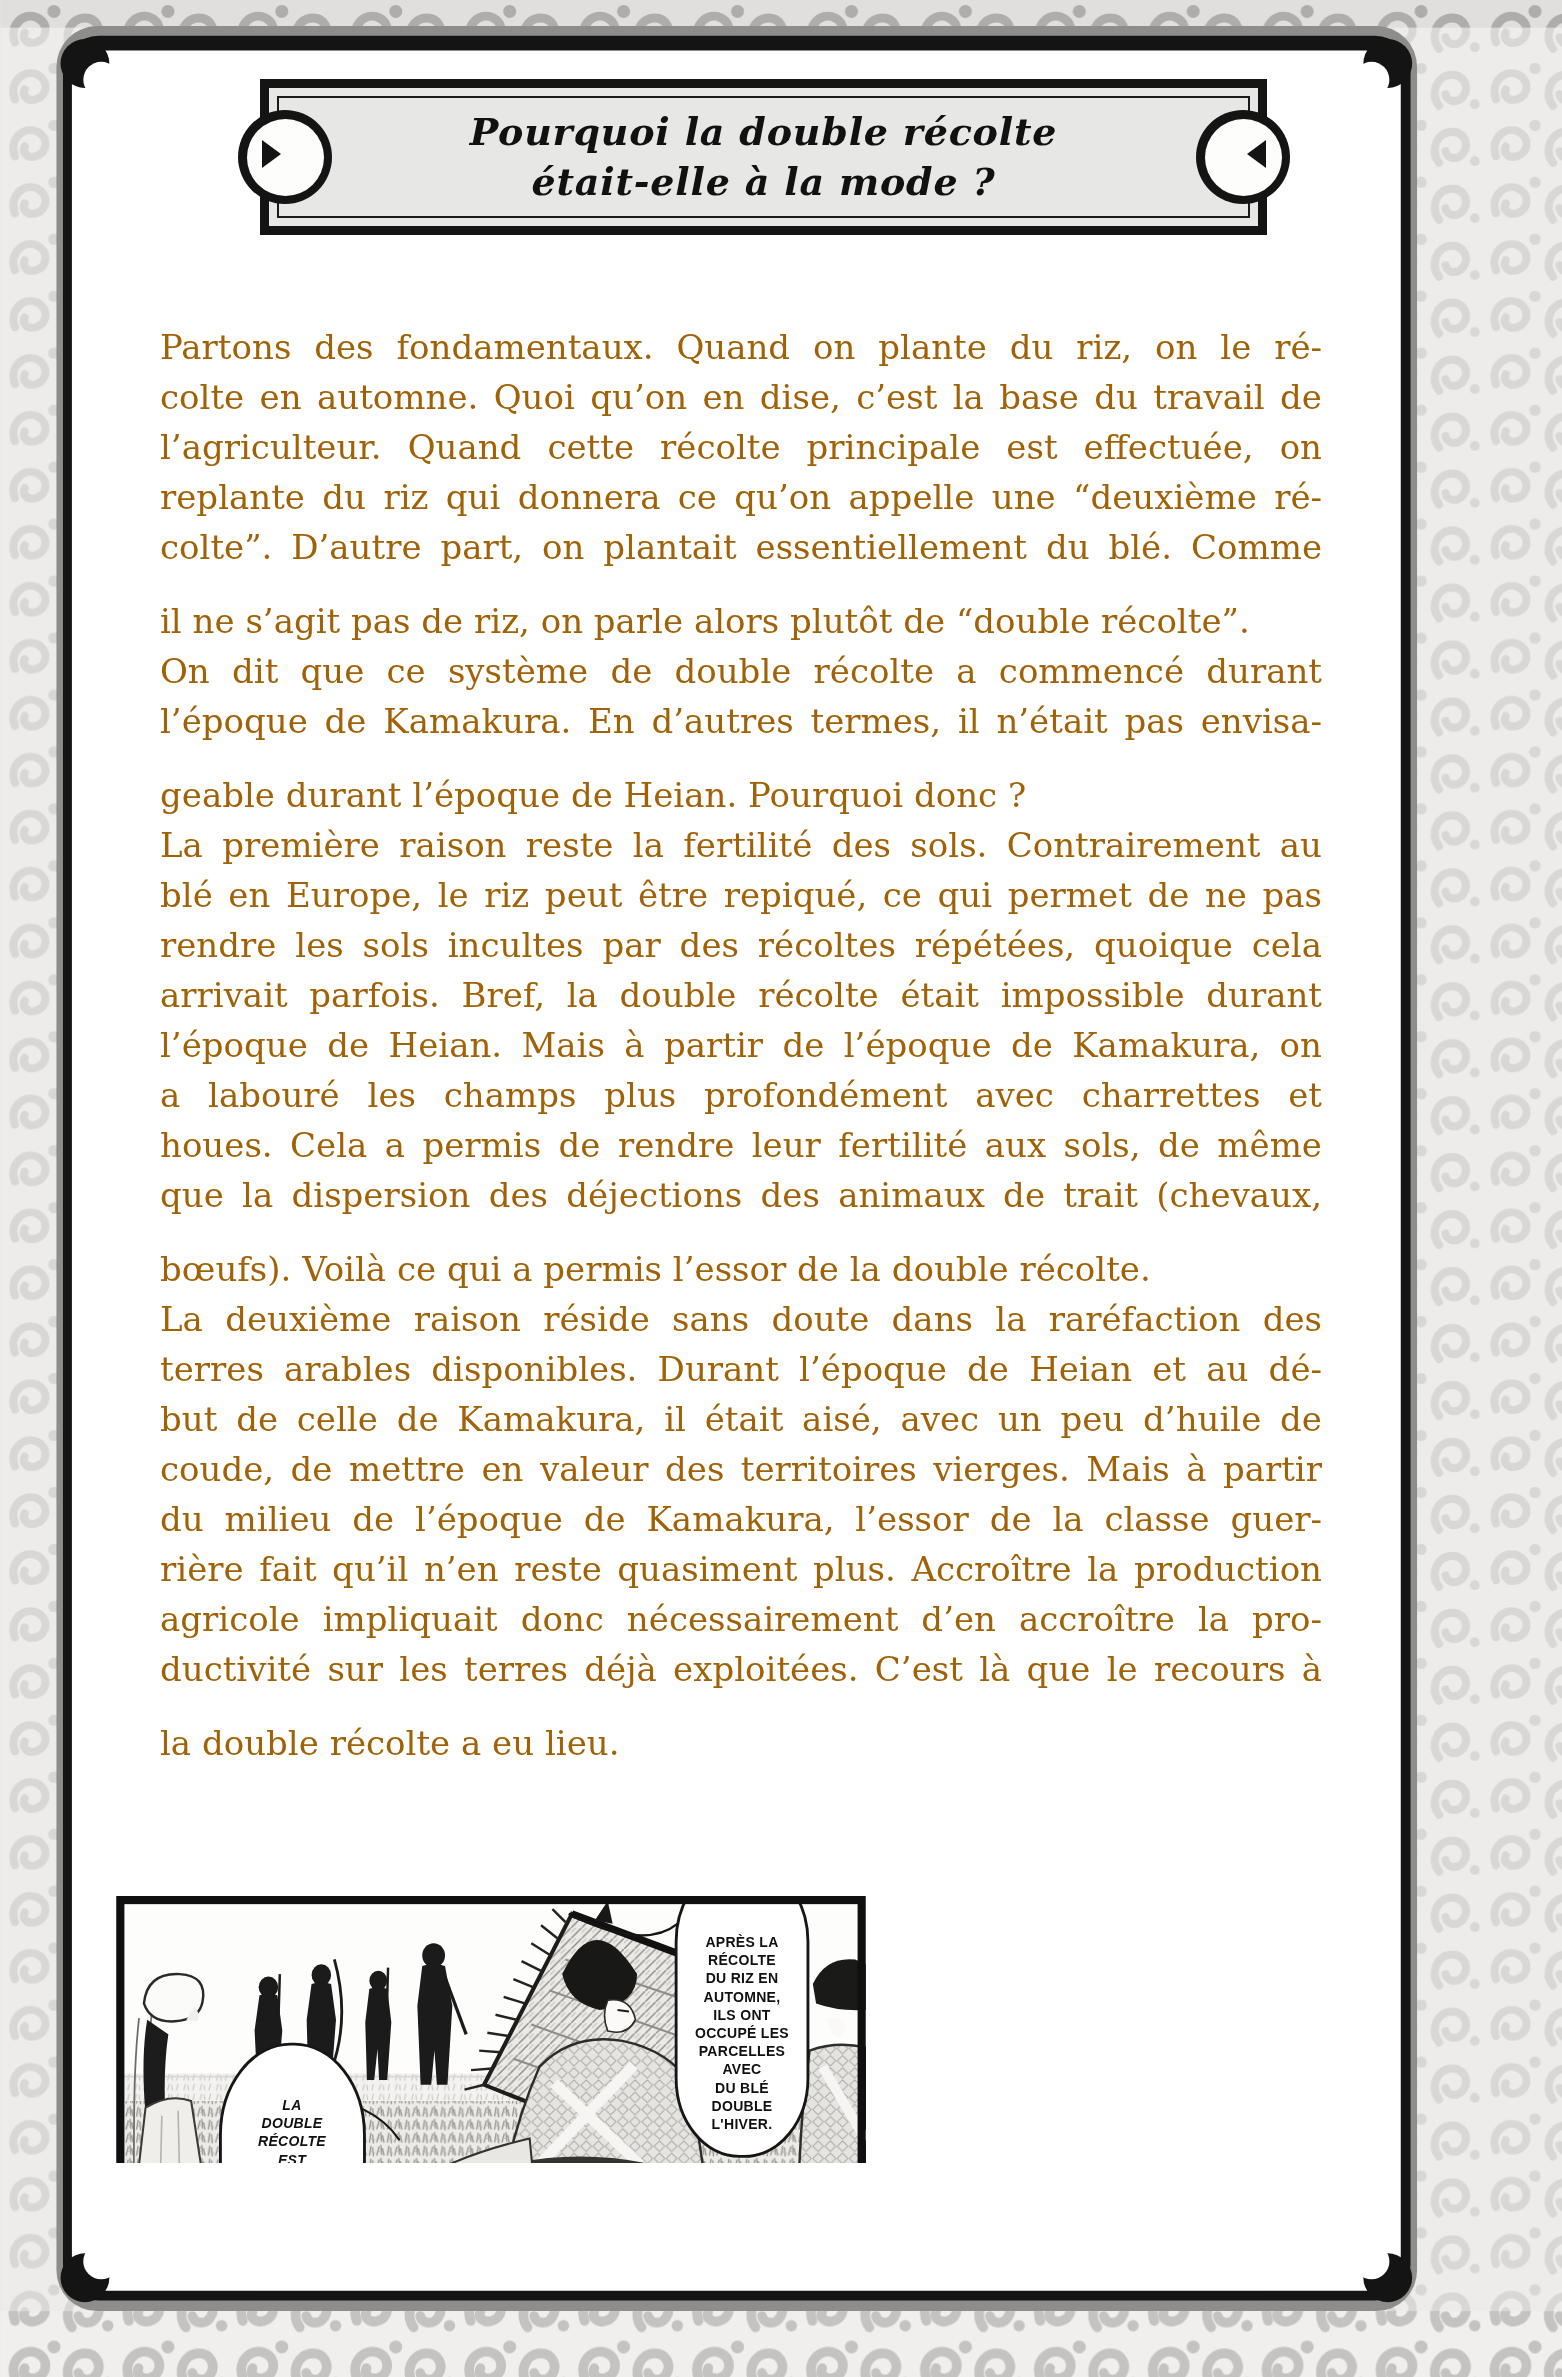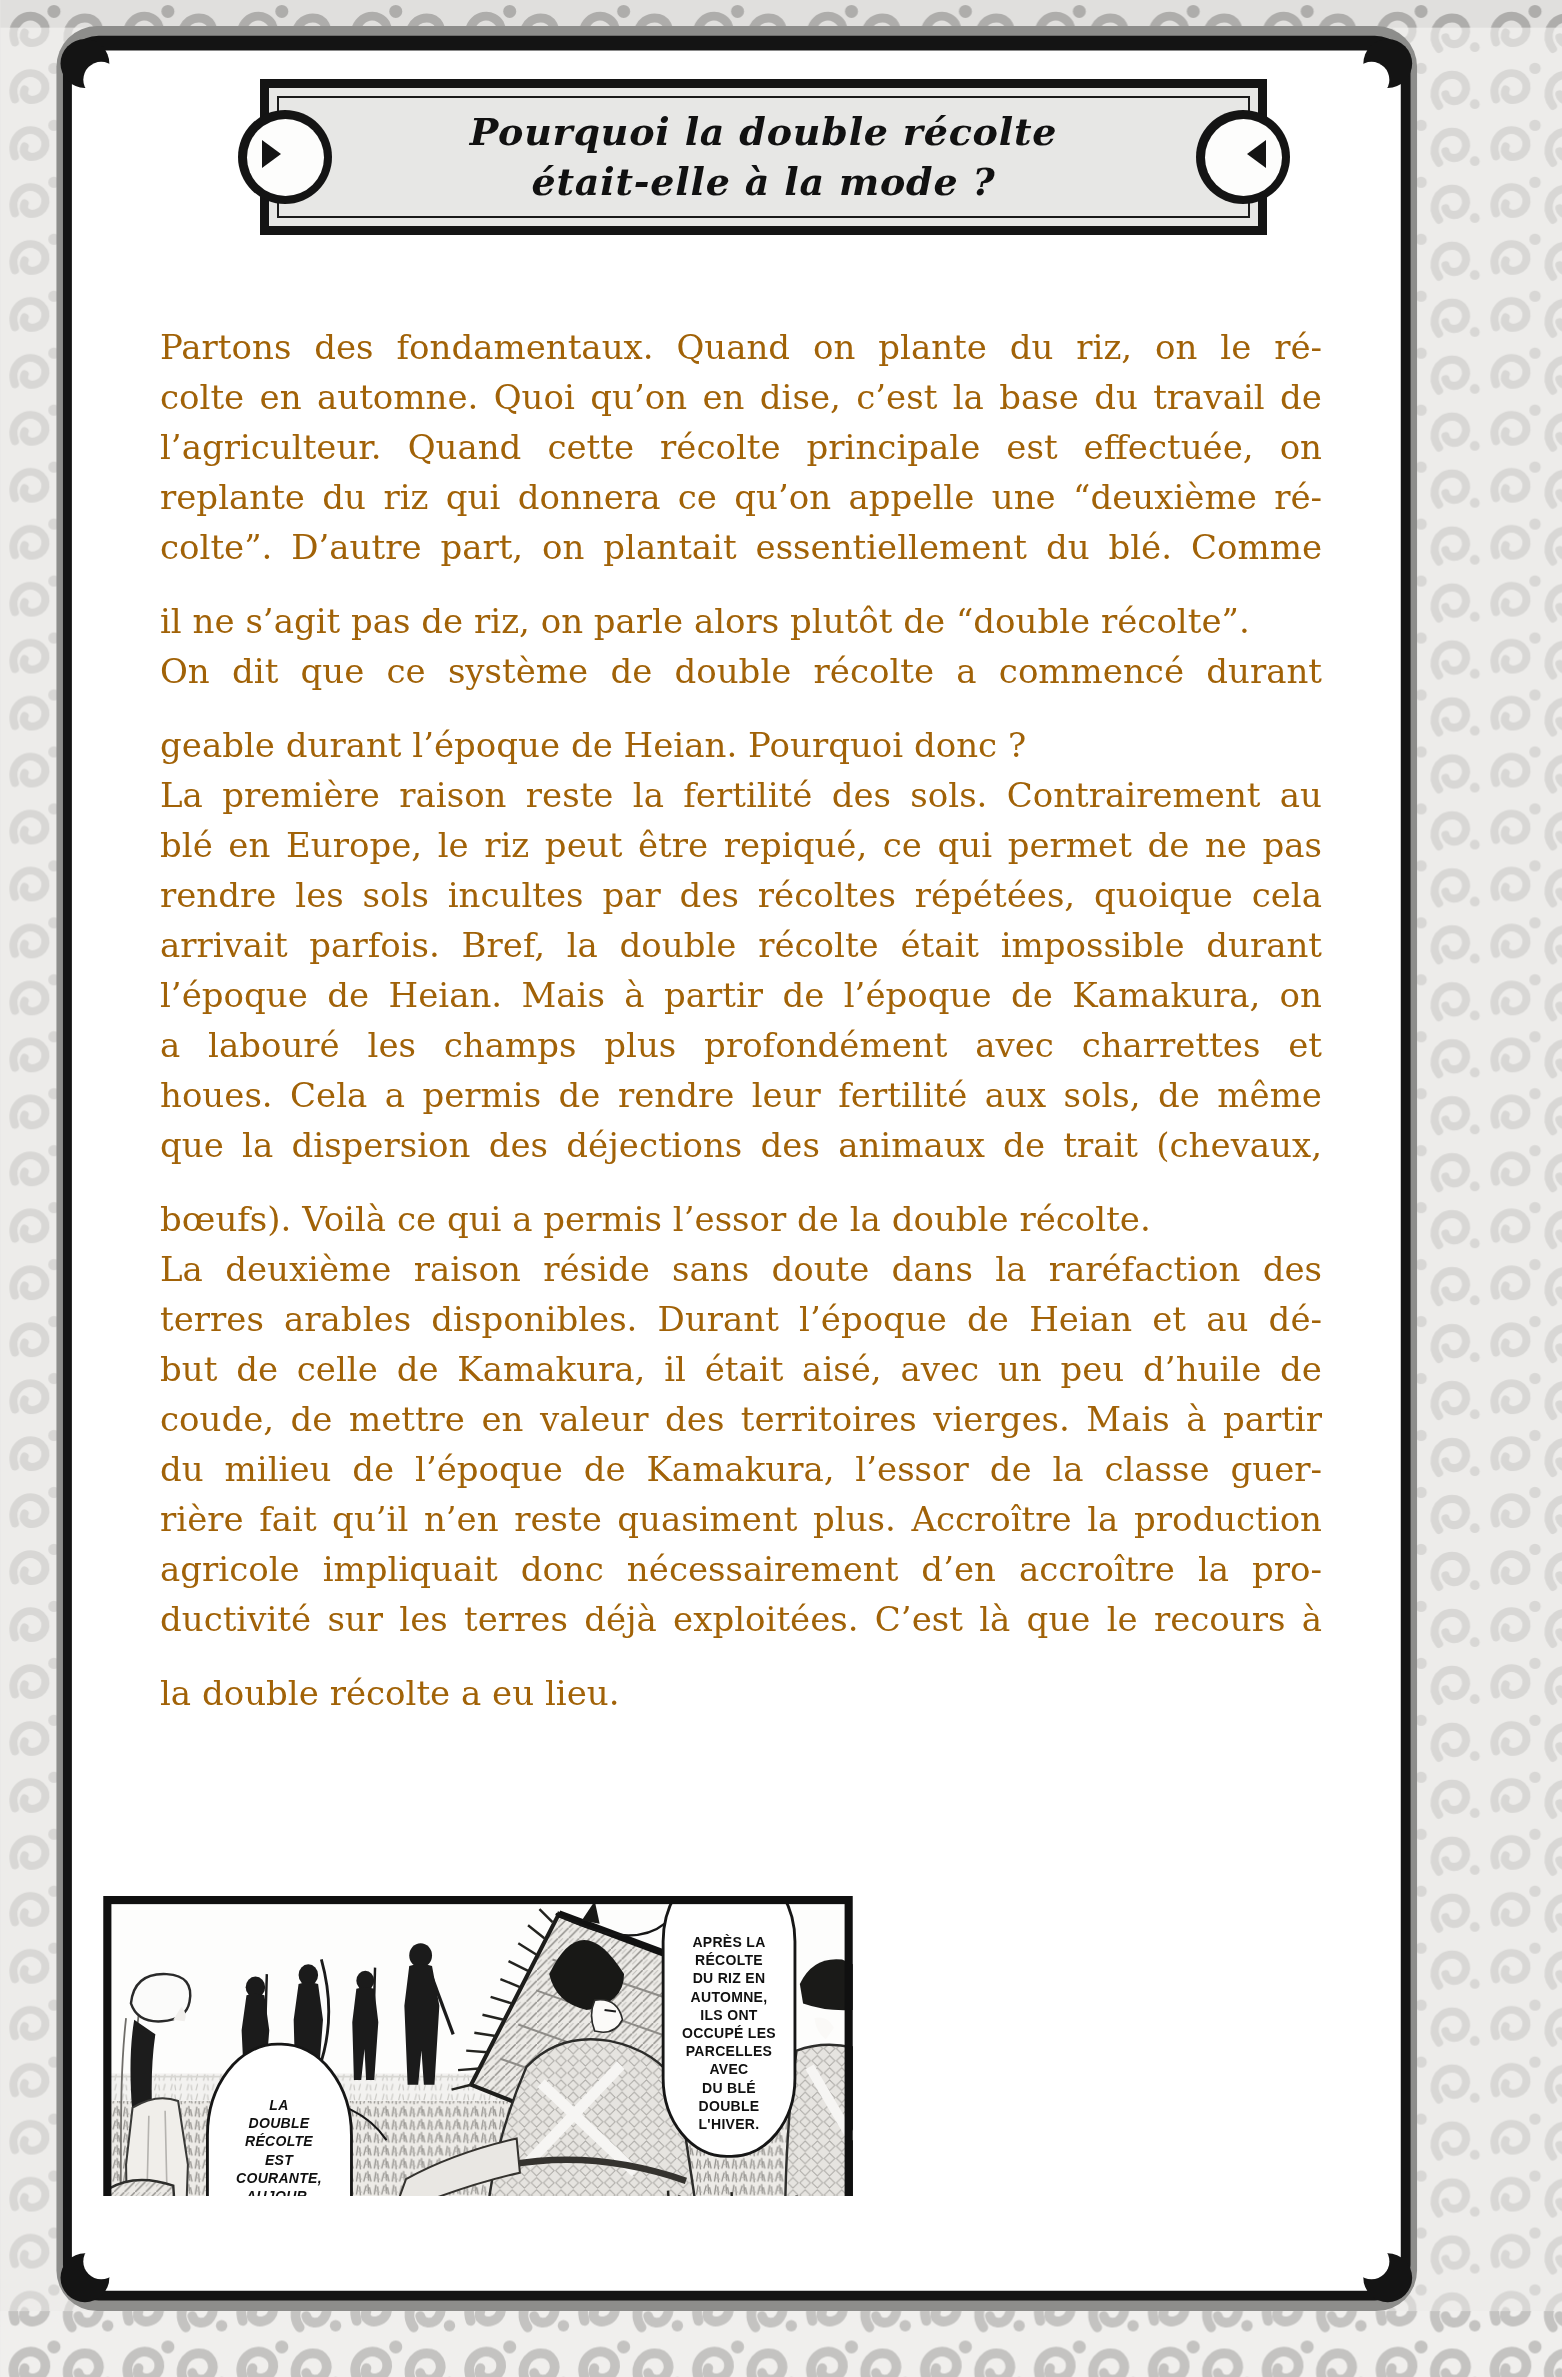--- a/index.html
+++ b/index.html
@@ -24,21 +24,21 @@
   .tri-right{border-left:19px solid #141414;}
   .tri-left{border-right:19px solid #141414;}
 
   
   .article{position:absolute;left:160px;top:322px;width:1162px;color:#a16207;
      font-size:34px;line-height:50px;letter-spacing:0;}
   .body-line{text-align:justify;text-align-last:justify;white-space:normal;height:50px;}
   .body-line.para-end{text-align-last:left;margin-top:24px;}
 
   
-  .panel{position:absolute;left:103px;top:1896px;width:750px;height:300px;overflow:hidden;}
+  .panel{position:absolute;left:116px;top:1896px;width:750px;height:267px;overflow:hidden;}
   .panel-art{position:absolute;left:0;top:0;width:750px;height:367px;}
   .bubble-text{position:absolute;text-align:center;color:#101010;
      font-family:"Liberation Sans",sans-serif;font-weight:bold;
      font-size:14px;line-height:1.3;letter-spacing:0.3px;}
   .bt-right{left:560px;top:37px;width:132px;}
   .bt-left{left:104px;top:200px;width:144px;font-style:italic;}
 </style>
 </head>
 <body>
 
@@ -103,20 +103,21 @@
   <div class="tri tri-left abs" style="left:1247px;top:140px;"></div>
 
   <div class="article">
       <div class="body-line">Partons des fondamentaux. Quand on plante du riz, on le ré-</div>
       <div class="body-line">colte en automne. Quoi qu’on en dise, c’est la base du travail de</div>
       <div class="body-line">l’agriculteur. Quand cette récolte principale est effectuée, on</div>
       <div class="body-line">replante du riz qui donnera ce qu’on appelle une “deuxième ré-</div>
       <div class="body-line">colte”. D’autre part, on plantait essentiellement du blé. Comme</div>
       <div class="body-line para-end">il ne s’agit pas de riz, on parle alors plutôt de “double récolte”.</div>
       <div class="body-line">On dit que ce système de double récolte a commencé durant</div>
+      <div class="body-line">l’époque de Kamakura. En d’autres termes, il n’était pas envisa-</div>
       <div class="body-line para-end">geable durant l’époque de Heian. Pourquoi donc ?</div>
       <div class="body-line">La première raison reste la fertilité des sols. Contrairement au</div>
       <div class="body-line">blé en Europe, le riz peut être repiqué, ce qui permet de ne pas</div>
       <div class="body-line">rendre les sols incultes par des récoltes répétées, quoique cela</div>
       <div class="body-line">arrivait parfois. Bref, la double récolte était impossible durant</div>
       <div class="body-line">l’époque de Heian. Mais à partir de l’époque de Kamakura, on</div>
       <div class="body-line">a labouré les champs plus profondément avec charrettes et</div>
       <div class="body-line">houes. Cela a permis de rendre leur fertilité aux sols, de même</div>
       <div class="body-line">que la dispersion des déjections des animaux de trait (chevaux,</div>
       <div class="body-line para-end">bœufs). Voilà ce qui a permis l’essor de la double récolte.</div>

